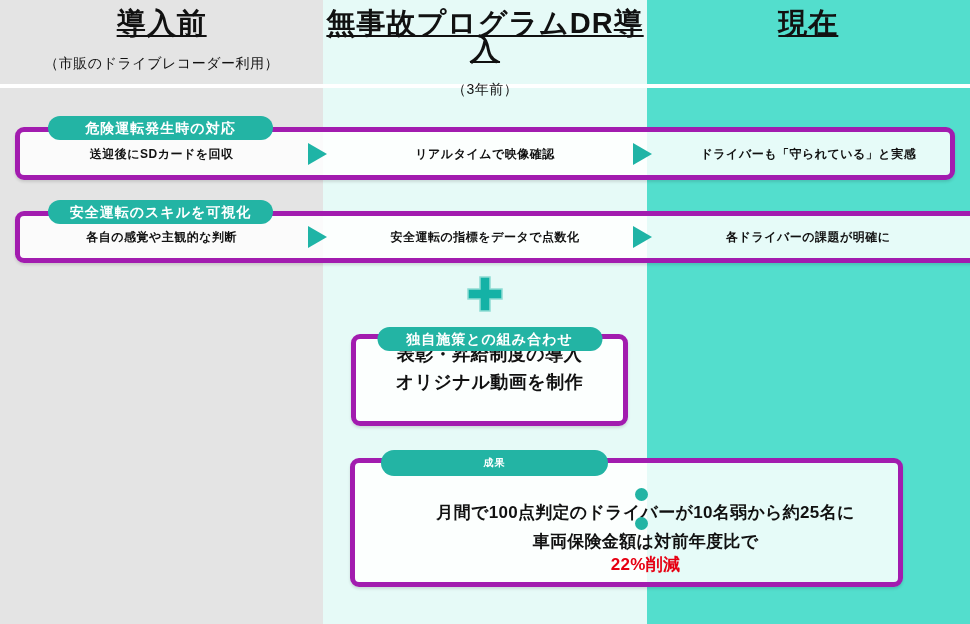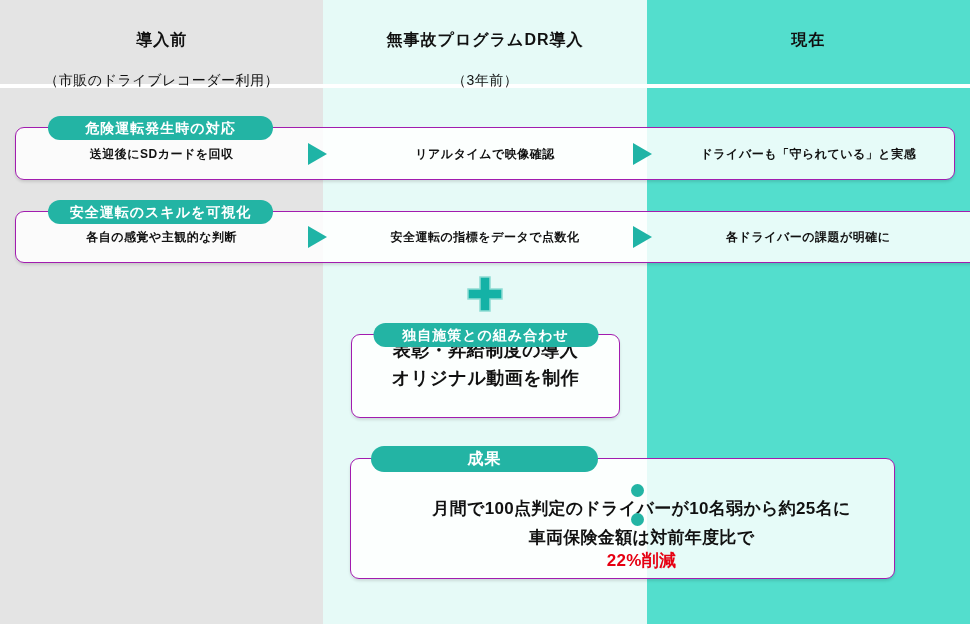--- a/index.html
+++ b/index.html
@@ -11,28 +11,28 @@
   .col-bg.before{left:0;width:323.4px;background:#e4e4e4;}
   .col-bg.during{left:323.4px;width:323.3px;background:#e6faf7;}
   .col-bg.now{left:646.7px;width:323.3px;background:#53decd;}
   .header-divider{position:absolute;left:0;top:84px;width:100%;height:4px;background:#ffffff;}
 
   
   .col-header{position:absolute;top:0;width:323.3px;text-align:center;color:#111;}
   .col-header.h1{left:0;}
   .col-header.h2{left:323.4px;}
   .col-header.h3{left:646.7px;}
-  .col-title{margin-top:27px;font-size:16px;font-weight:bold;letter-spacing:1px;line-height:26px;}
+  .col-title{margin-top:10px;font-size:29px;font-weight:bold;letter-spacing:1px;line-height:26px;text-decoration:underline;}
   .col-sub{margin-top:19px;font-size:14px;font-weight:normal;letter-spacing:0.5px;}
 
   
   .flow-row{position:absolute;left:0;width:970px;}
   .row1{top:127px;height:53px;}
   .row2{top:211px;height:52px;padding-left:36px;}
-  .panel{position:absolute;background:rgba(255,255,255,0.86);border:1px solid #a21caf;border-radius:9px;box-shadow:0 2px 3px rgba(0,0,0,0.12);}
+  .panel{position:absolute;background:rgba(255,255,255,0.86);border:5px solid #a21caf;border-radius:9px;box-shadow:0 2px 3px rgba(0,0,0,0.12);}
   .flow-panel{left:15px;right:15px;top:0;bottom:0;}
   .badge{position:absolute;background:#23b4a4;color:#fff;font-weight:bold;font-size:14px;text-align:center;height:24px;line-height:24px;border-radius:12px;letter-spacing:1px;z-index:3;}
   .row-badge{left:48px;width:225px;top:-11px;}
   .cell{position:absolute;width:323.3px;top:50%;transform:translateY(-50%);text-align:center;font-size:12px;font-weight:bold;color:#111;letter-spacing:0.5px;z-index:2;}
   .cell.c1{left:0;}
   .cell.c2{left:323.4px;}
   .cell.c3{left:646.7px;}
   .arrow{position:absolute;top:50%;transform:translateY(-50%);width:0;height:0;
          border-left:19px solid #1fb4a6;border-top:11px solid transparent;border-bottom:11px solid transparent;z-index:2;}
   .arrow.a1{left:308px;}
@@ -41,21 +41,21 @@
   
   .plus-wrap{position:absolute;left:466px;top:275px;width:38px;height:38px;z-index:2;}
 
   
   .extra-box{left:351px;top:334px;width:267px;height:82px;}
   .extra-badge{left:50%;transform:translateX(-50%);width:225px;top:-12px;}
   .extra-lines{margin-top:1px;text-align:center;font-size:18px;font-weight:bold;color:#111;line-height:28px;letter-spacing:0.5px;}
 
   
   .results-box{left:350px;top:458px;width:543px;height:119px;}
-  .results-badge{left:20px;width:227px;top:-13px;font-size:16px;height:26px;line-height:26px;border-radius:14px;}
+  .results-badge{left:26px;width:227px;top:-13px;font-size:10px;height:26px;line-height:26px;border-radius:14px;}
   .results-list{margin:25px 0 0 38px;padding:0;list-style:none;}
   .results-item{display:flex;align-items:center;height:29px;font-size:17px;font-weight:bold;color:#111;letter-spacing:0.3px;flex-direction:column;}
   .bullet{flex:0 0 auto;width:13px;height:13px;border-radius:50%;background:#23b4a4;margin-right:9px;}
   .hl{color:#e60012;}
 </style>
 </head>
 <body>
 
 <div class="stage">
 

